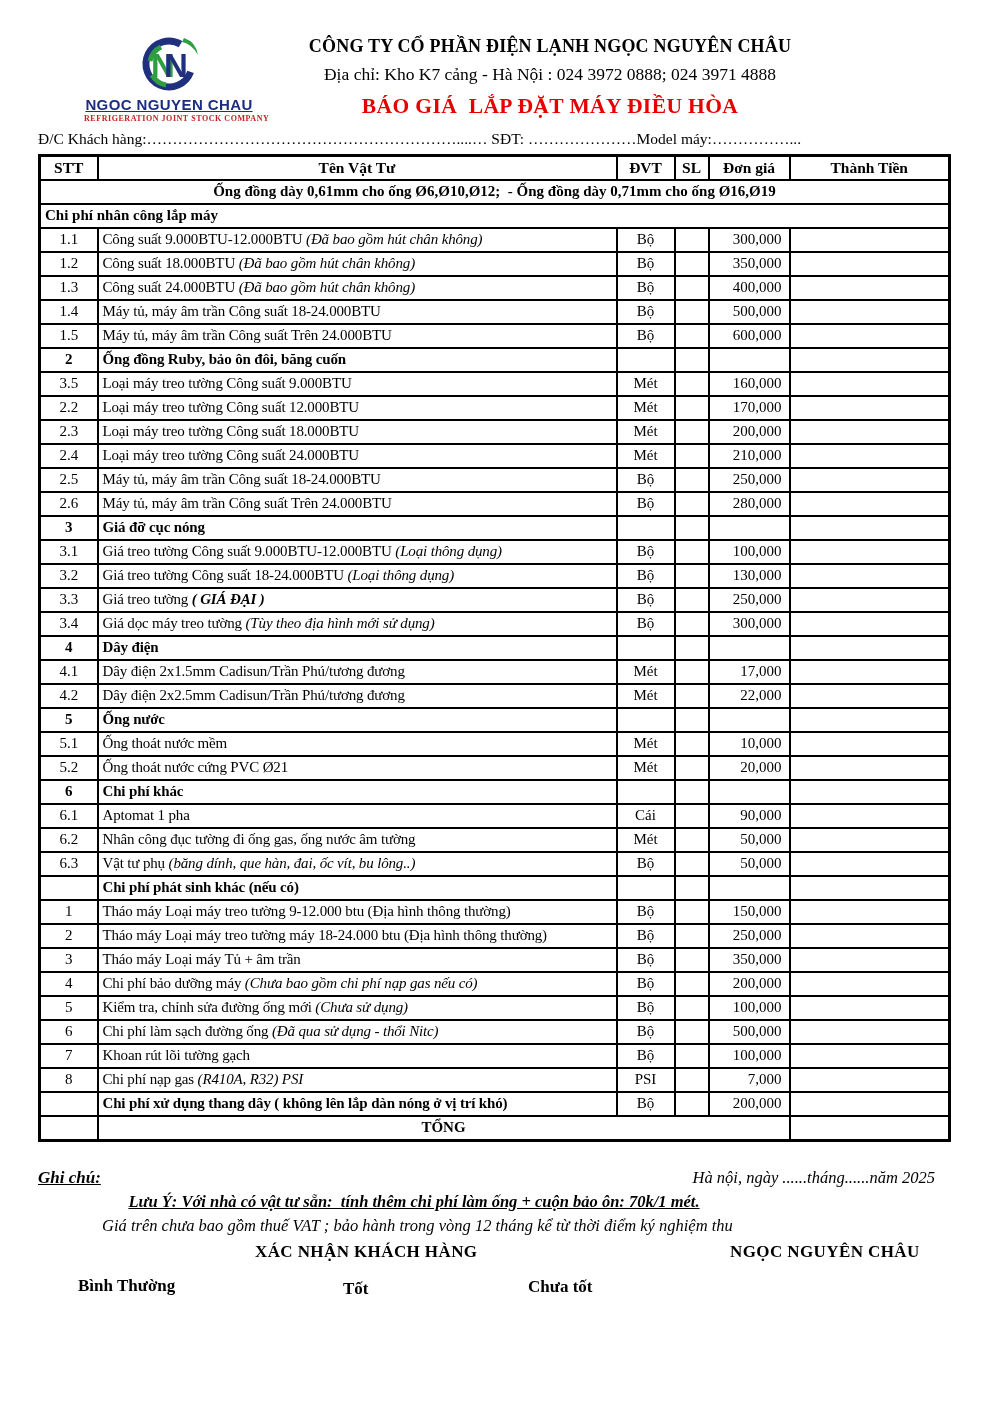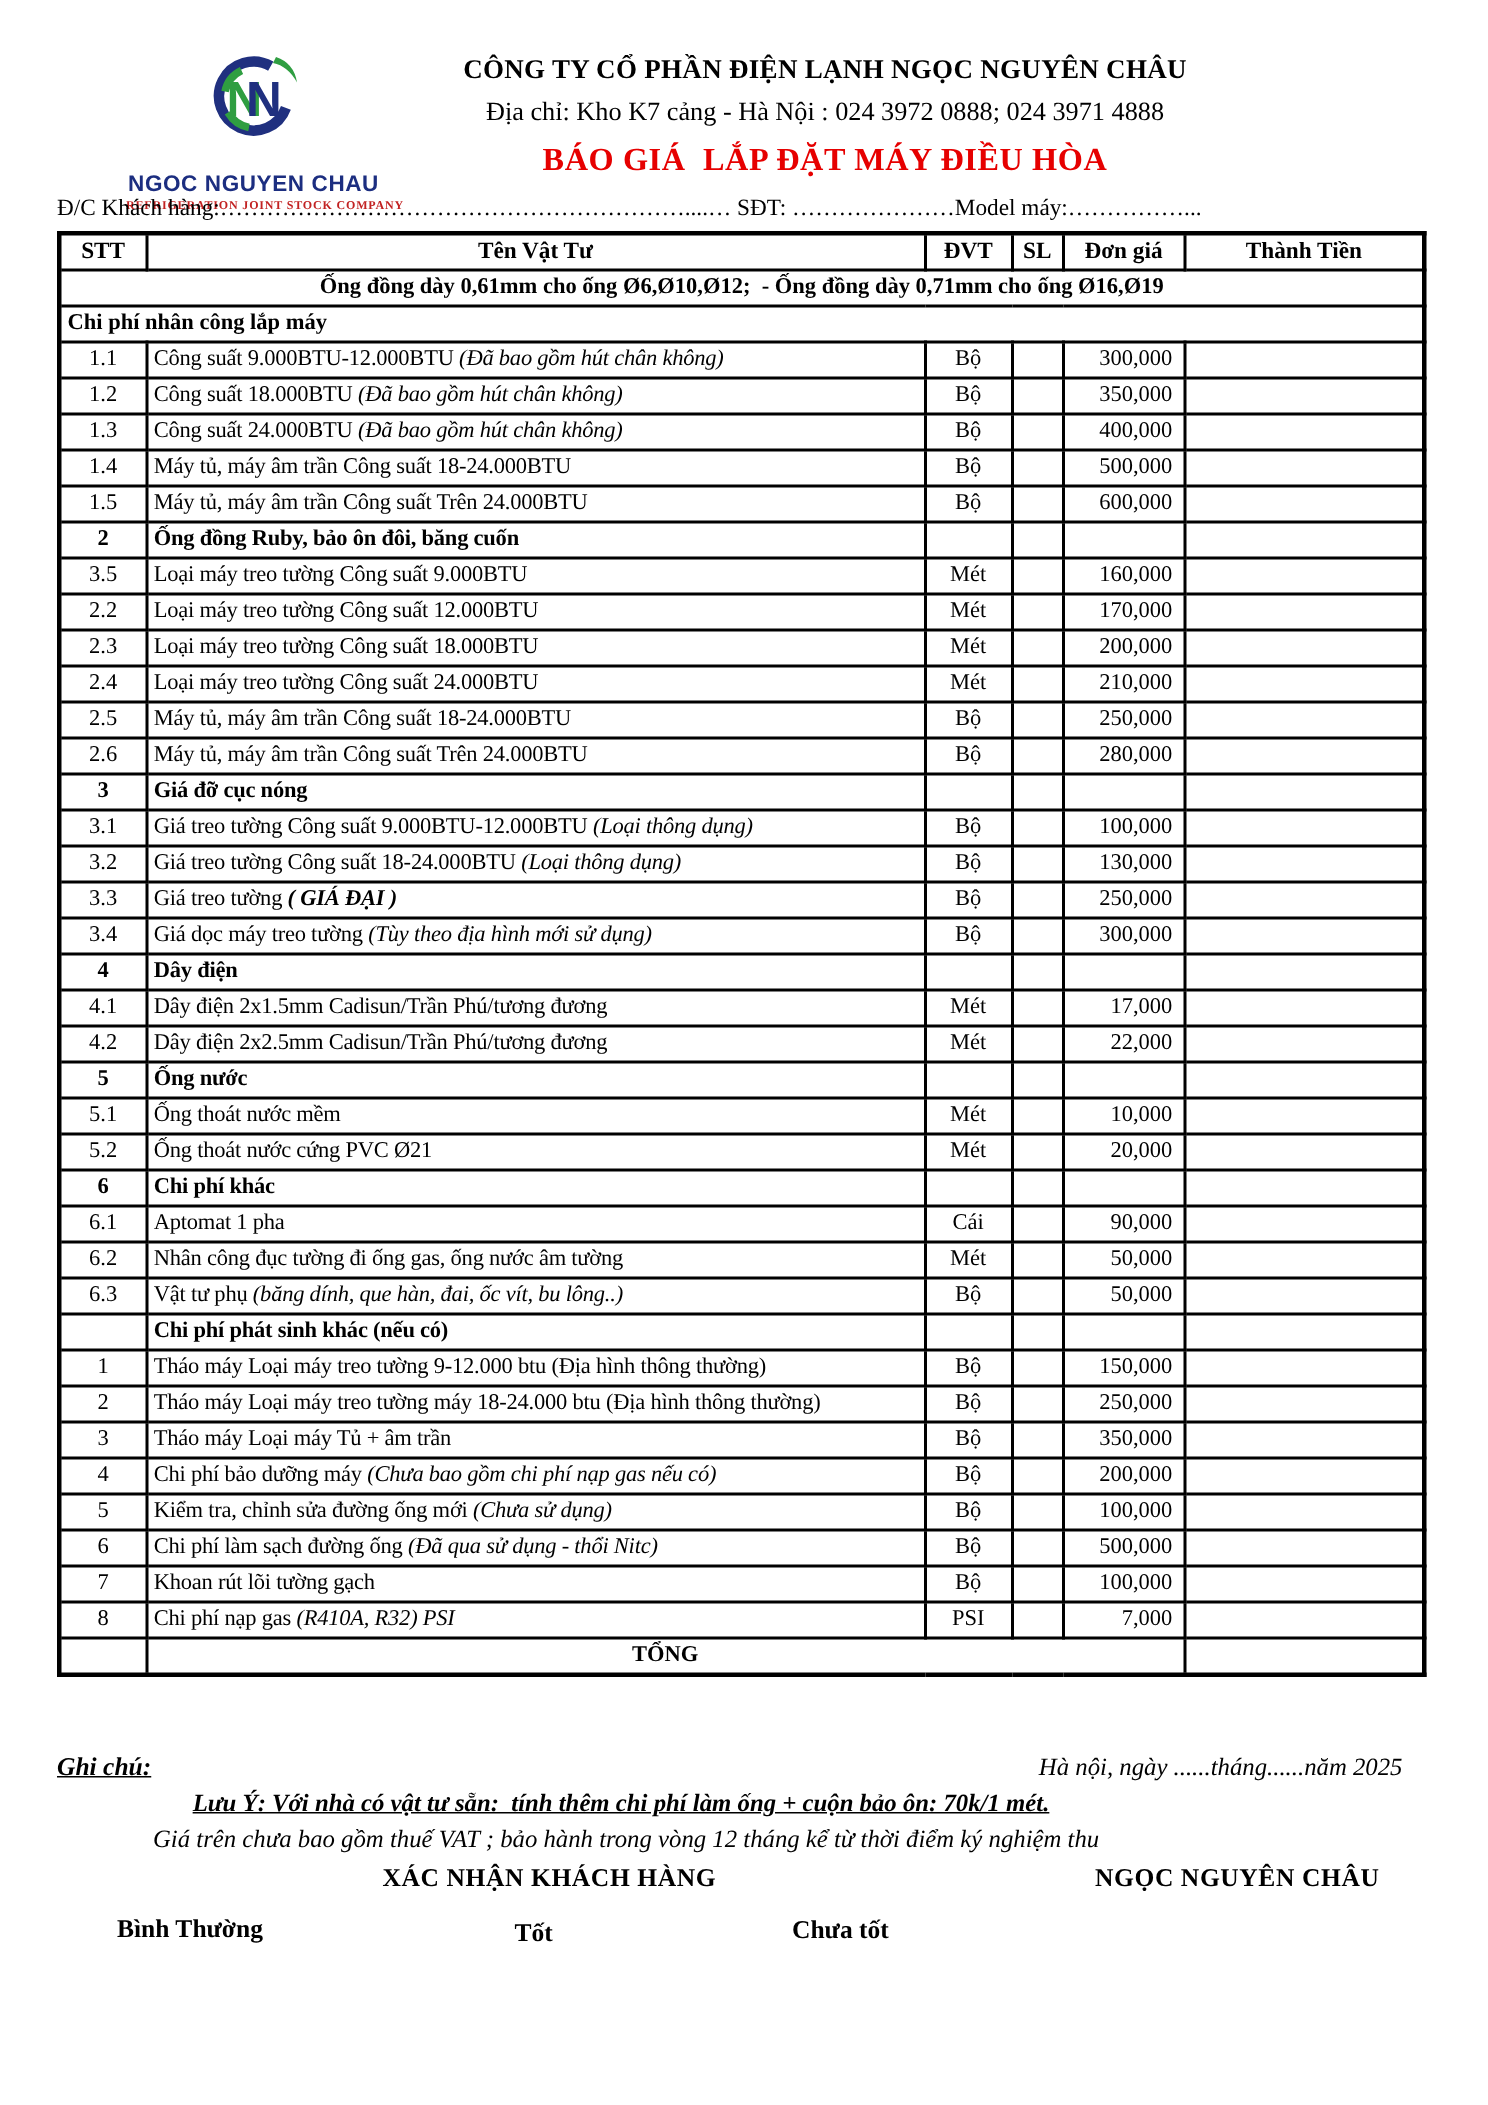--- a/index.html
+++ b/index.html
@@ -3,21 +3,21 @@
 <meta charset="utf-8">
 <style>
   html,body{margin:0;padding:0;background:#888;}
   .page{position:relative;width:992px;height:1403px;margin:0 auto;background:#ffffff;
         font-family:"Liberation Serif", serif;color:#000;overflow:hidden;}
 
   
   .logo{position:absolute;left:84px;top:34px;width:170px;text-align:center;}
   .logo svg{display:block;margin:0 auto;}
   .logo-name{font-family:"Liberation Sans",sans-serif;font-weight:bold;color:#1c2e80;
-             font-size:15px;letter-spacing:.4px;white-space:nowrap;margin-top:20px;}
+             font-size:15px;letter-spacing:.4px;white-space:nowrap;margin-top:2px;text-decoration:underline;}
   .logo-sub{font-weight:bold;color:#c22222;font-size:8px;letter-spacing:.55px;white-space:nowrap;margin-top:1px;}
 
   .headtext{position:absolute;left:190px;top:36px;width:720px;text-align:center;}
   .company-name{font-size:18px;font-weight:bold;letter-spacing:.2px;white-space:nowrap;}
   .company-address{font-size:17.5px;margin-top:7px;white-space:nowrap;}
   .doc-title{font-size:21.5px;font-weight:bold;color:#e60000;margin-top:9px;letter-spacing:.4px;white-space:nowrap;}
 
   .customer-line{position:absolute;left:38px;top:130px;width:912px;font-size:15.5px;white-space:nowrap;overflow:hidden;}
 
   
@@ -378,20 +378,28 @@
         <tr>
           <td class="c">8</td>
           <td class="name"><span>Chi phí nạp gas </span><span class="i">(R410A, R32) PSI</span></td>
           <td class="c">PSI</td>
           <td class="c"></td>
           <td class="r">7,000</td>
           <td></td>
         </tr>
         <tr>
           <td class="c"></td>
+          <td class="name b"><span>Chi phí xử dụng thang dây ( không lên lắp dàn nóng ở vị trí khó)</span></td>
+          <td class="c">Bộ</td>
+          <td class="c"></td>
+          <td class="r">200,000</td>
+          <td></td>
+        </tr>
+        <tr>
+          <td class="c"></td>
           <td class="b c" colspan="4">TỔNG</td>
           <td></td>
         </tr>
       </tbody>
   </table>
 
   <div class="abs ghi-chu">Ghi chú:</div>
   <div class="abs date-line">Hà nội, ngày ......tháng......năm 2025</div>
   <div class="abs note-bold">Lưu Ý: Với nhà có vật tư sẵn:&nbsp; tính thêm chi phí làm ống + cuộn bảo ôn: 70k/1 mét.</div>
   <div class="abs note-vat">Giá trên chưa bao gồm thuế VAT ; bảo hành trong vòng 12 tháng kể từ thời điểm ký nghiệm thu</div>

